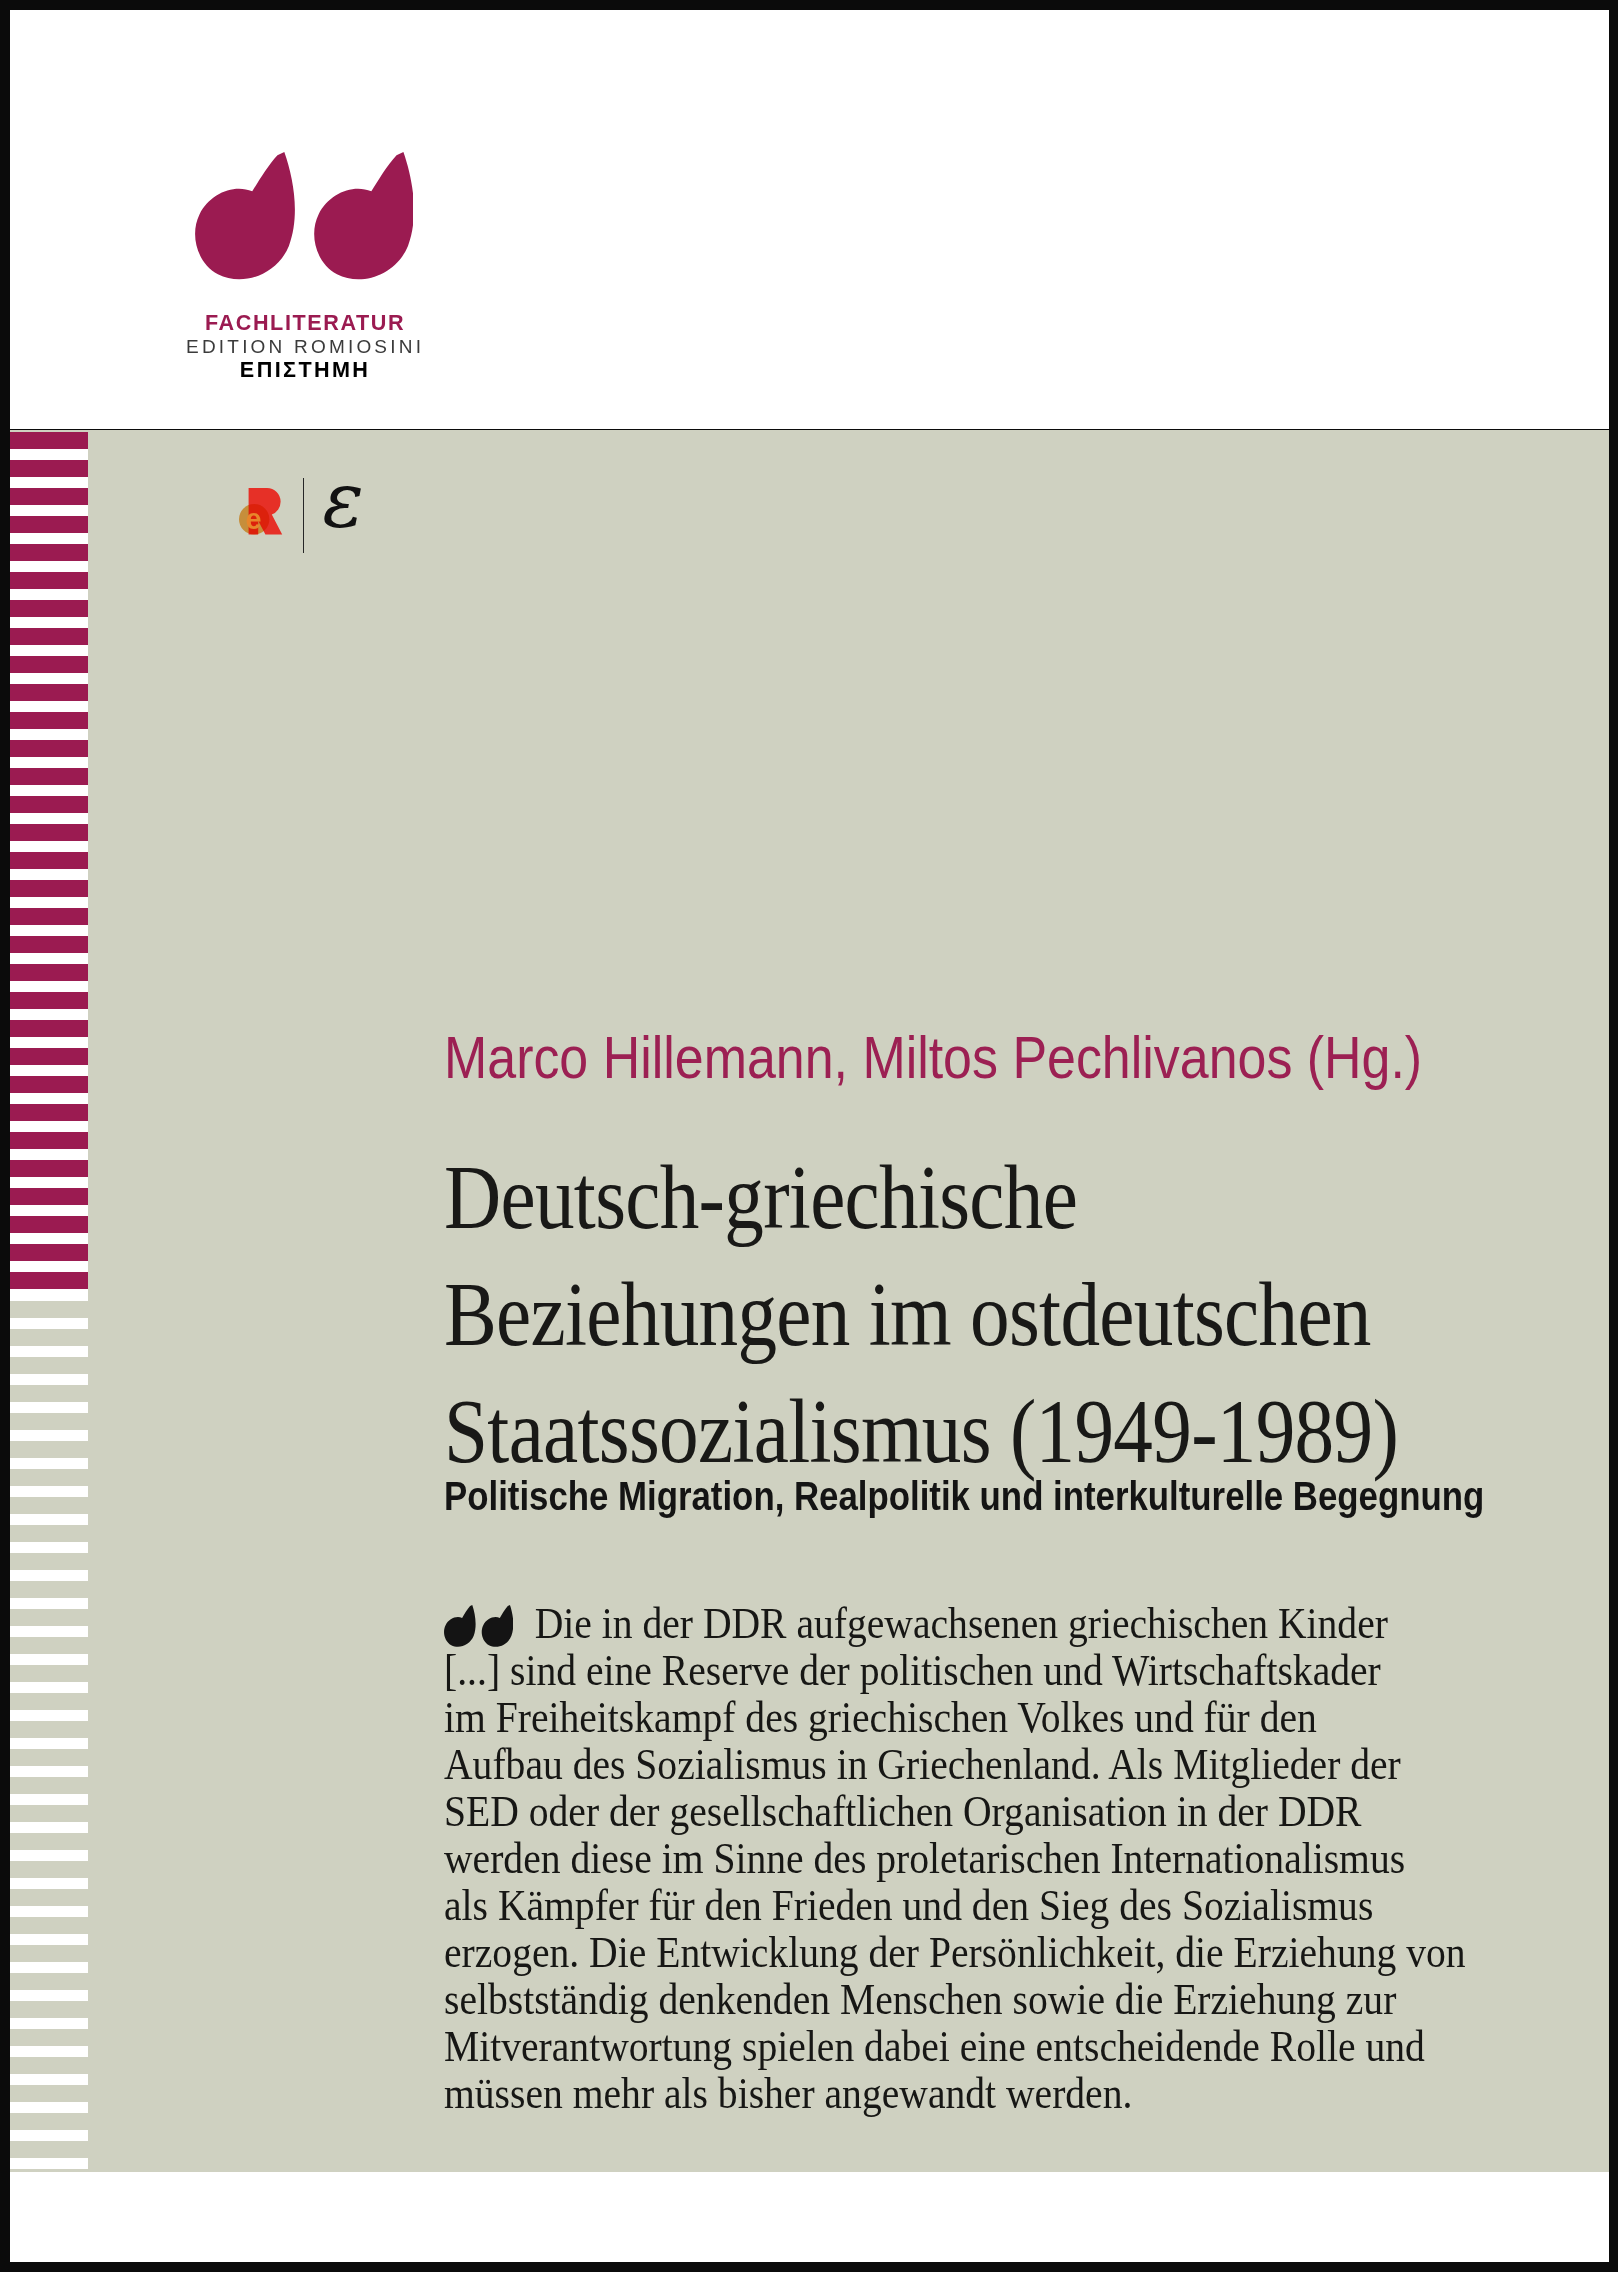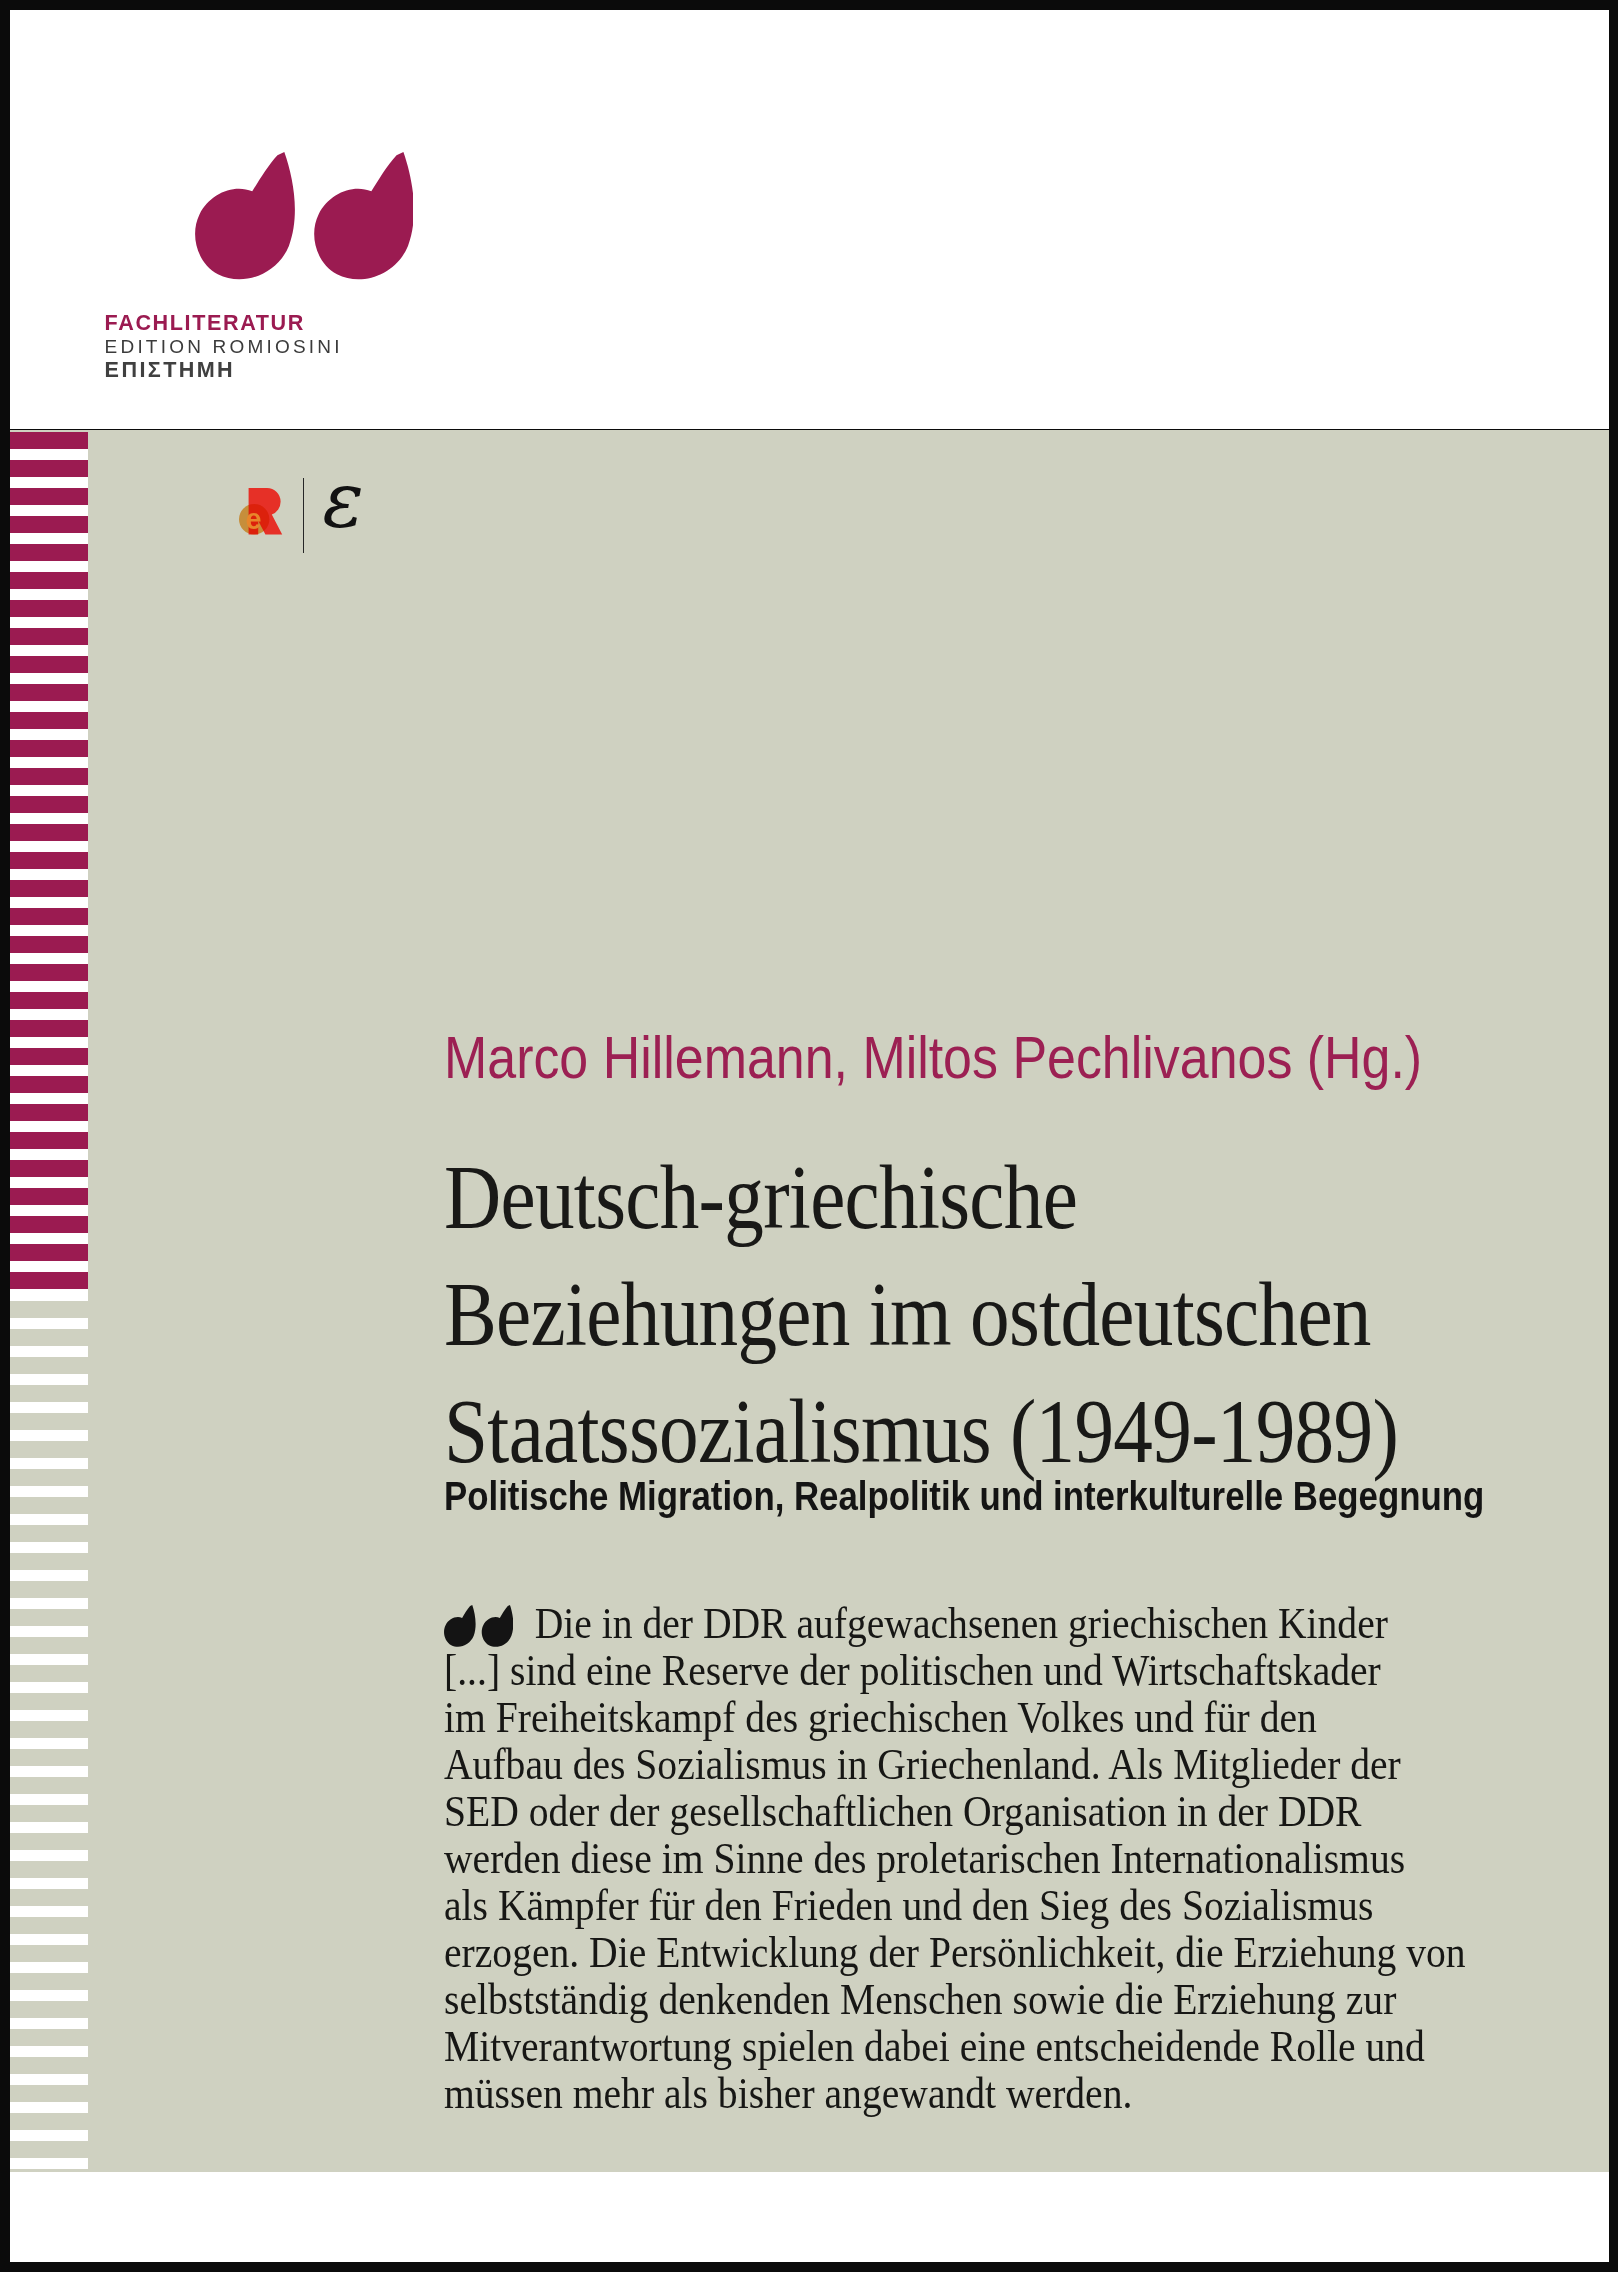--- a/index.html
+++ b/index.html
@@ -1,24 +1,24 @@
 <!DOCTYPE html>
 <html style="font-size:13px"><head>
 <meta charset="utf-8">
 <style>
   html,body{margin:0;padding:0;background:#0b0b0b;}
   .page{position:relative;width:1618px;height:2273px;background:#0b0b0b;overflow:hidden;
         font-family:"Liberation Sans",sans-serif;}
   
   .header{position:absolute;left:9.6px;top:10.4px;width:1599px;height:419px;background:#ffffff;}
   .logo-drops{position:absolute;left:185px;top:142px;width:218px;height:131px;}
-  .brand-line{position:absolute;left:95px;width:401px;text-align:left;white-space:nowrap;}
+  .brand-line{position:absolute;left:95px;width:401px;text-align:center;white-space:nowrap;}
   .brand-fach{top:300px;font-size:21.6px;font-weight:bold;letter-spacing:1.6px;color:#9b1b51;}
   .brand-edition{top:326px;font-size:19px;font-weight:400;letter-spacing:3.2px;color:#3b3b3b;}
-  .brand-epi{top:347px;font-size:21.6px;font-weight:bold;letter-spacing:2.4px;color:#404040;}
+  .brand-epi{top:347px;font-size:21.6px;font-weight:bold;letter-spacing:2.4px;color:#000000;}
   
   .body{position:absolute;left:9.6px;top:430px;width:1599px;height:1743px;background:#cfd1c1;}
   
   .stripes{position:absolute;left:0;width:78px;}
   .stripes-top{top:1.6px;height:859px;
     background:repeating-linear-gradient(to bottom,#9b1b51 0 17px,#ffffff 17px 28px);}
   .stripes-bottom{top:860px;height:881px;
     background:repeating-linear-gradient(to bottom,#ffffff 0 11.2px,rgba(0,0,0,0) 11.2px 28px);}
   
   .r-logo{position:absolute;left:228px;top:58px;width:50px;height:48px;}

